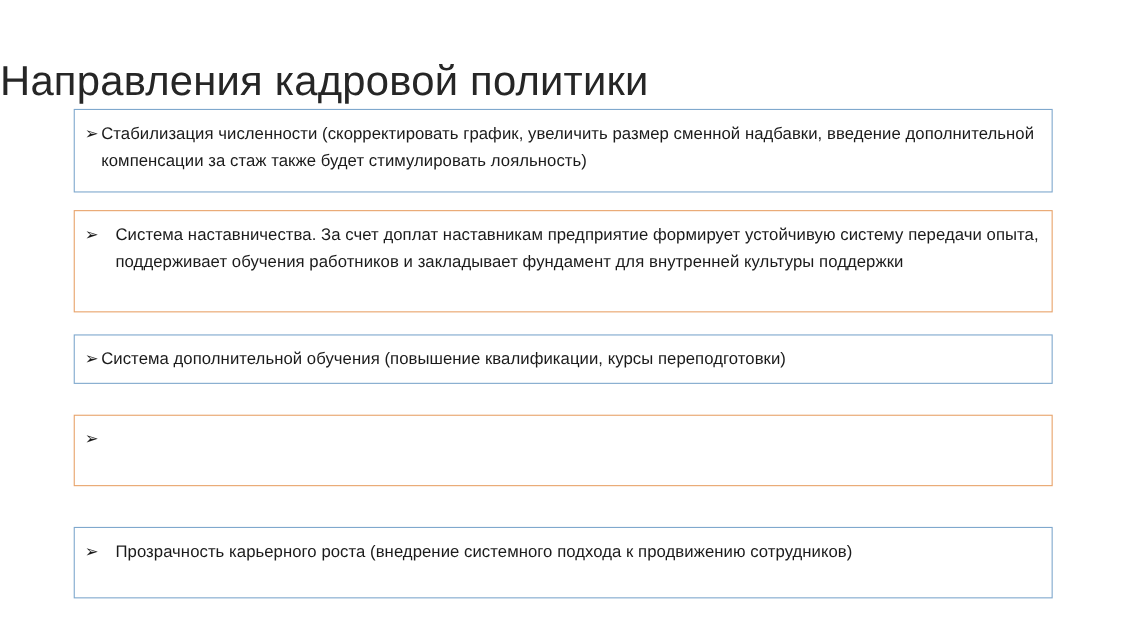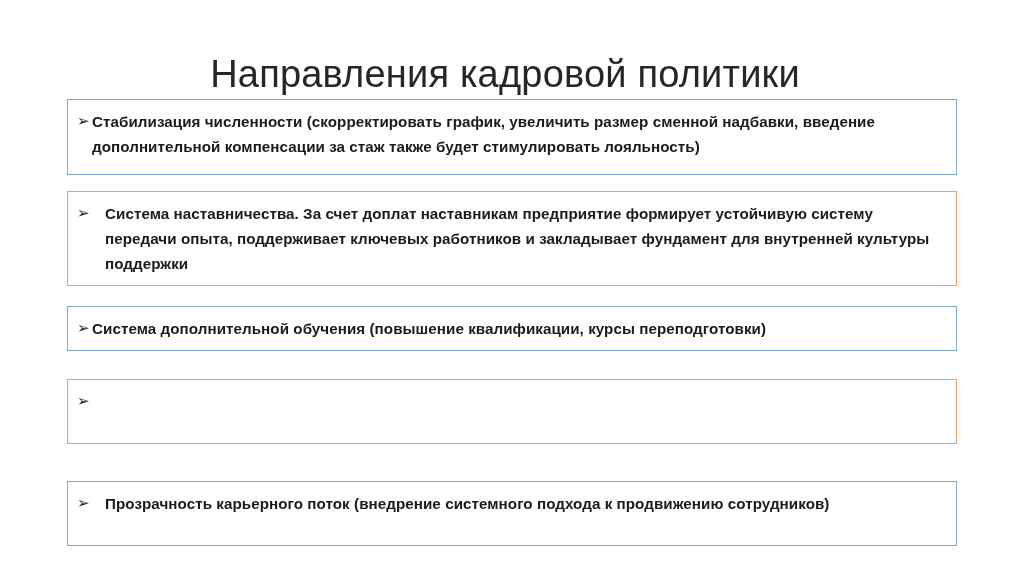--- a/index.html
+++ b/index.html
@@ -23,21 +23,20 @@
     inset: 0;
     background: #ffffff;
   }
 
   
   #slide-title {
     position: absolute;
     left: 0;
     top: 26px;
     width: 1010px;
-    text-align: center;
     font-size: 38px;
     font-weight: 400;
     line-height: 46px;
     letter-spacing: 0.2px;
     color: #262626;
     white-space: nowrap;
   }
 
   
   #bullet-list {
@@ -76,21 +75,20 @@
     width: 28px;
   }
 
   .bullet-text {
     flex: 1 1 auto;
     font-size: 15.2px;
     line-height: 25px;
     color: #1b1b1b;
     letter-spacing: 0.05px;
     text-indent: 0;
-    font-weight: bold;
   }
 
   
   .v-gap-16 { height: 16px; }
   .v-gap-20 { height: 20px; }
   .v-gap-28 { height: 28px; }
   .v-gap-37 { height: 37px; }
 
   
   .box-h-76  { min-height: 76px; }
@@ -109,37 +107,37 @@
 
     <div class="bullet-box box-h-76" style="border-color: rgb(127, 168, 205);">
       <span class="bullet-glyph">➢</span>
       <span class="bullet-text">Стабилизация численности (скорректировать график, увеличить размер сменной надбавки, введение дополнительной компенсации за стаж также будет стимулировать лояльность)</span>
     </div>
 
     <div class="v-gap-16"></div>
 
     <div class="bullet-box accent-orange gap-wide box-h-93" style="border-color: rgb(232, 163, 106);">
       <span class="bullet-glyph">➢</span>
-      <span class="bullet-text">Система наставничества. За счет доплат наставникам предприятие формирует устойчивую систему передачи опыта, поддерживает ключевых работников и закладывает фундамент для внутренней культуры поддержки</span>
+      <span class="bullet-text">Система наставничества. За счет доплат наставникам предприятие формирует устойчивую систему передачи опыта, поддерживает обучения работников и закладывает фундамент для внутренней культуры поддержки</span>
     </div>
 
     <div class="v-gap-20"></div>
 
     <div class="bullet-box box-h-37" style="border-color: rgb(127, 168, 205);">
       <span class="bullet-glyph">➢</span>
       <span class="bullet-text">Система дополнительной обучения (повышение квалификации, курсы переподготовки)</span>
     </div>
 
     <div class="v-gap-28"></div>
 
     <div class="bullet-box accent-orange gap-wide box-h-65" style="border-color: rgb(232, 163, 106);">
       <span class="bullet-glyph">➢</span>
     </div>
 
     <div class="v-gap-37"></div>
 
     <div class="bullet-box gap-wide box-h-65" style="border-color: rgb(127, 168, 205);">
       <span class="bullet-glyph">➢</span>
-      <span class="bullet-text">Прозрачность карьерного поток (внедрение системного подхода к продвижению сотрудников)</span>
+      <span class="bullet-text">Прозрачность карьерного роста (внедрение системного подхода к продвижению сотрудников)</span>
     </div>
 
   </div>
 </div>
 
 </body></html>

